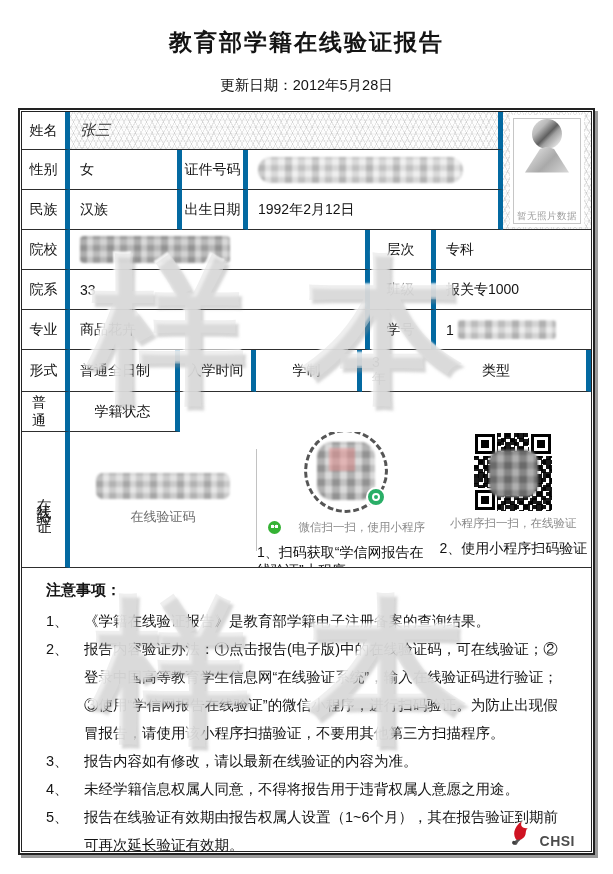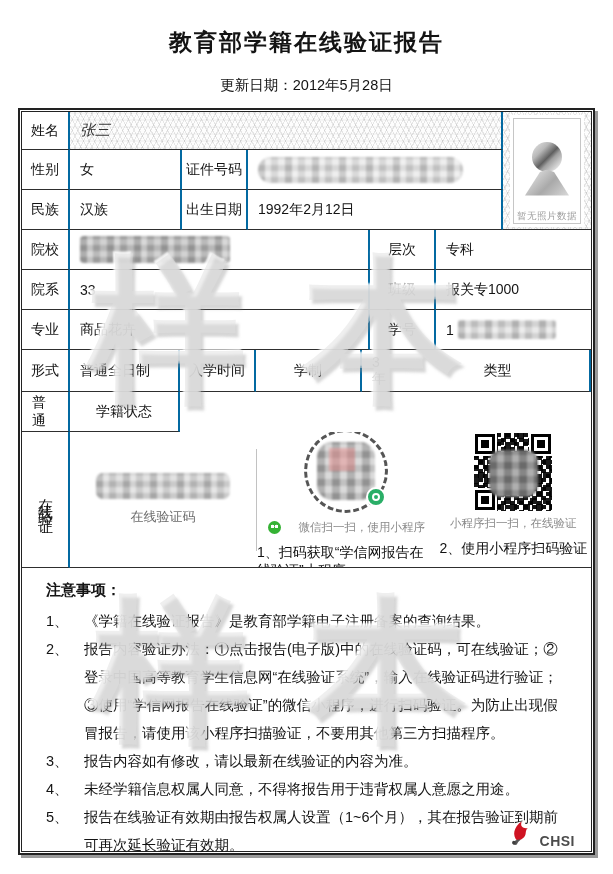--- a/index.html
+++ b/index.html
@@ -5,21 +5,21 @@
   * { margin:0; padding:0; box-sizing:border-box; }
   html,body { width:613px; height:874px; background:#fff; font-family:"Liberation Sans",sans-serif; color:#141414; position:relative; overflow:hidden; }
 
   .page-title { position:absolute; top:27px; left:0; width:100%; text-align:center; font-size:23px; font-weight:bold; letter-spacing:2px; }
   .update-date { position:absolute; top:76px; left:0; width:100%; text-align:center; font-size:14.5px; }
 
   .doc { position:absolute; left:18px; top:108px; width:577px; height:747px; border:2px solid #222; padding:1px; background:#fff; box-shadow:3px 3px 0 #9a9a9a; }
   .doc-inner { border:1px solid #222; width:100%; height:100%; display:flex; flex-direction:column; background:#fff; }
 
   .grid { display:grid; }
-  .cell { border-right:2px solid #0369a1; border-bottom:1px solid #2e2e2e; display:flex; align-items:center; font-size:14px; overflow:hidden; }
+  .cell { border-right:5px solid #0369a1; border-bottom:1px solid #2e2e2e; display:flex; align-items:center; font-size:14px; overflow:hidden; }
   .cell.noright { border-right:none; }
   .lbl { justify-content:center; text-align:center; padding:0 2px; }
   .val { padding:0 10px; }
 
   .secA { grid-template-columns:48px 112px 66px 1fr 88px; grid-template-rows:38px 40px 40px; }
   .secB { grid-template-columns:48px 300px 66px 1fr; grid-template-rows:40px 40px 40px; }
   .secC { grid-template-columns:48px 110px 76px 106px 44px 1fr; grid-template-rows:42px 40px; }
   .secD { grid-template-columns:48px 1fr; grid-template-rows:136px; }
 
   .guilloche { background-color:#fdfdfd;
@@ -33,21 +33,21 @@
   .pix { filter:blur(1.3px);
     background-image:
       repeating-linear-gradient(90deg, rgba(0,0,0,0.13) 0 7px, rgba(255,255,255,0.3) 7px 13px, rgba(0,0,0,0.07) 13px 20px, rgba(255,255,255,0.18) 20px 27px),
       repeating-linear-gradient(0deg, rgba(0,0,0,0.09) 0 6px, rgba(255,255,255,0.22) 6px 12px); }
   .redact-id { width:205px; height:26px; border-radius:13px; background-color:#e4e4e4; }
   .redact-school { width:150px; height:27px; border-radius:4px; background-color:#b9b9b9; }
   .redact-sid { width:98px; height:19px; border-radius:3px; background-color:#dedede; display:inline-block; margin-left:4px; }
   .redact-code { width:134px; height:26px; border-radius:7px; background-color:#d2d2d2; }
 
   .photo-cell { grid-column:5; grid-row:1 / span 3; justify-content:center; }
-  .photo-frame { width:68px; height:106px; background:#fff; border:1px solid #c6c6c6; box-shadow:0 0 0 3px #fff; display:flex; flex-direction:column; align-items:center; justify-content:flex-end; gap:12px; }
+  .photo-frame { width:68px; height:106px; background:#fff; border:1px solid #c6c6c6; box-shadow:0 0 0 3px #fff; display:flex; flex-direction:column; align-items:center; justify-content:space-between; gap:12px; }
   .person { width:44px; height:56px; display:flex; flex-direction:column; align-items:center; }
   .person .head { width:30px; height:30px; border-radius:50%;
     background:linear-gradient(135deg,#e8e8e8 0%,#b9b9b9 30%,#5f5f5f 52%,#9f9f9f 62%,#ededed 90%); }
   .person .torso { width:44px; height:26px; margin-top:-2px;
     clip-path:polygon(50% 0%, 66% 10%, 100% 100%, 0% 100%, 34% 10%);
     background:linear-gradient(135deg,#f0f0f0,#a9a9a9 55%,#d9d9d9); }
   .photo-caption { font-size:9.5px; color:#9a9a9a; letter-spacing:0.5px; }
 
   .vlabel { justify-content:center; }
   .vlabel span { writing-mode:vertical-rl; text-orientation:upright; letter-spacing:7px; font-size:15px; }

